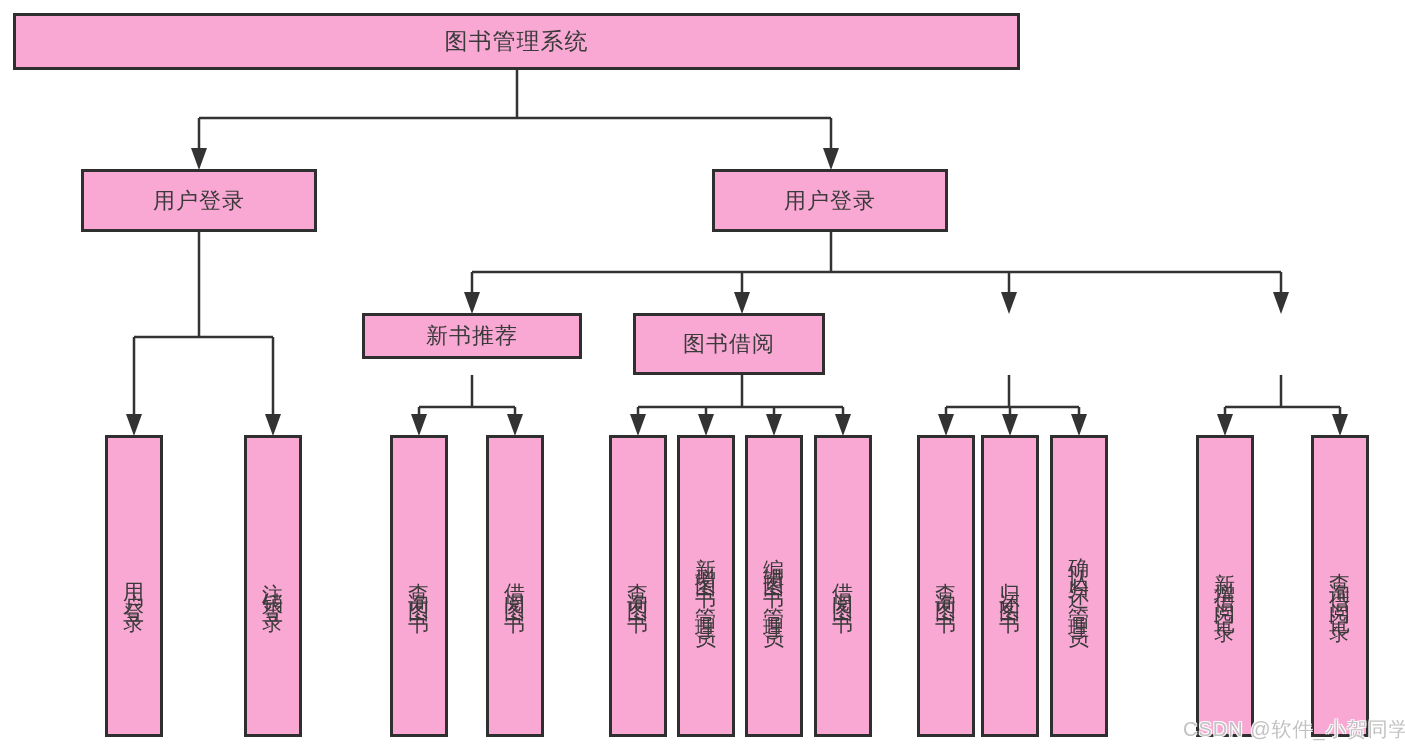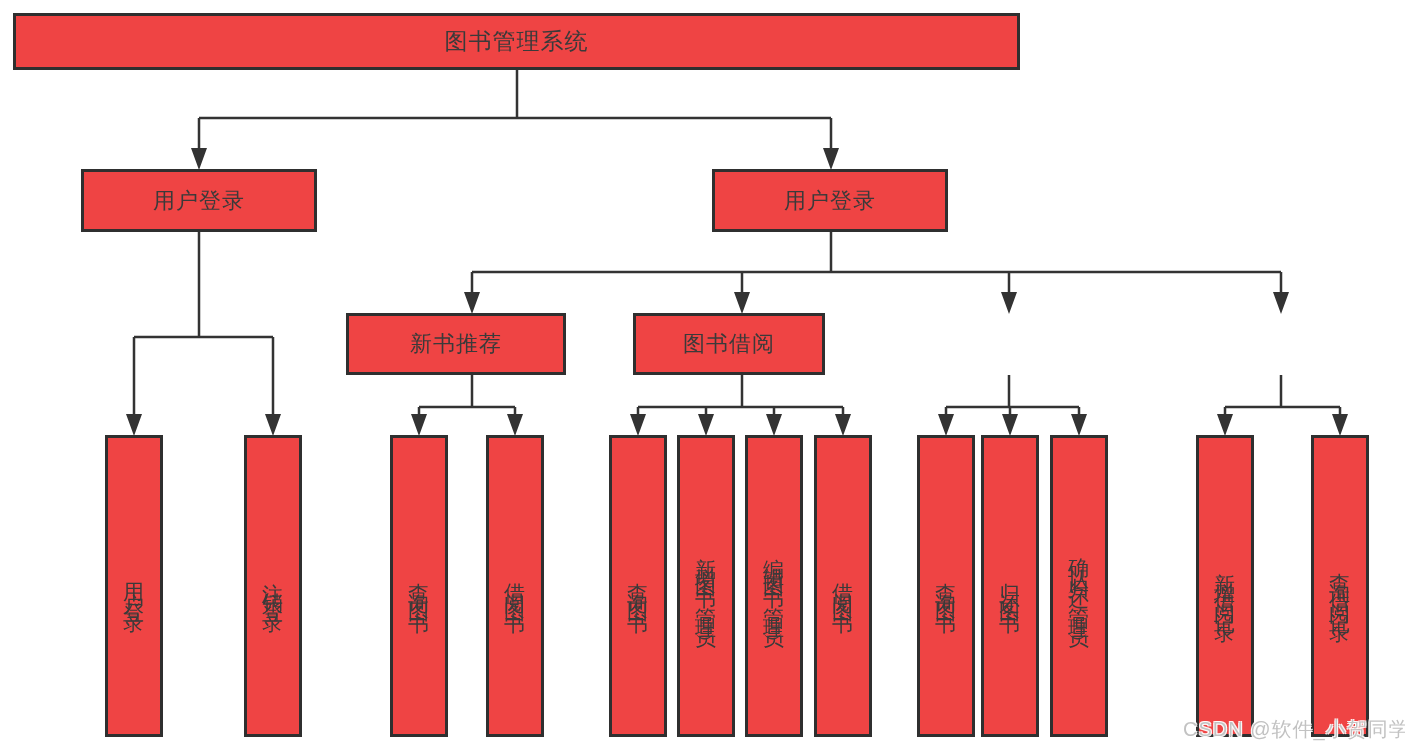--- a/index.html
+++ b/index.html
@@ -15,21 +15,21 @@
     background:var(--bg);
     font-family:"Liberation Sans","DejaVu Sans",sans-serif;
     position:relative;overflow:hidden;
   }
   .stage{position:absolute;left:0;top:0;width:1405px;height:747px;}
   .connectors{position:absolute;left:0;top:0;z-index:1;}
   .node{
     position:absolute;
     box-sizing:border-box;
     border:3px solid var(--border);
-    background:#ef4444;
+    background:#f9a8d4;
     color:var(--text);
     display:flex;align-items:center;justify-content:center;
     z-index:2;
   }
   .hnode{font-size:22px;letter-spacing:1px;}
   .root{font-size:23px;}
   .vnode{width:58px;height:302px;top:435px;}
   .vtext{
     writing-mode:vertical-rl;
     text-orientation:mixed;
@@ -71,21 +71,21 @@
              M938 414 L954 414 L946 436 Z M1002 414 L1018 414 L1010 436 Z
              M1071 414 L1087 414 L1079 436 Z M1217 414 L1233 414 L1225 436 Z
              M1332 414 L1348 414 L1340 436 Z"></path>
   </svg>
 
   <div class="node hnode root" style="left:13px;top:13px;width:1007px;height:57px">图书管理系统</div>
 
   <div class="node hnode" style="left:81px;top:169px;width:236px;height:63px">用户登录</div>
   <div class="node hnode" style="left:712px;top:169px;width:236px;height:63px">用户登录</div>
 
-  <div class="node hnode" style="left:346px;top:313px;width:220px;height:62px">新书推荐</div>
+  <div class="node hnode" style="left:362px;top:313px;width:220px;height:46px">新书推荐</div>
   <div class="node hnode" style="left:633px;top:313px;width:192px;height:62px">图书借阅</div>
 
   <div class="node vnode" style="left:105px">
     <span class="vtext">用户登录</span>
   </div>
   <div class="node vnode" style="left:244px">
     <span class="vtext">注销登录</span>
   </div>
 
   <div class="node vnode" style="left:390px">

